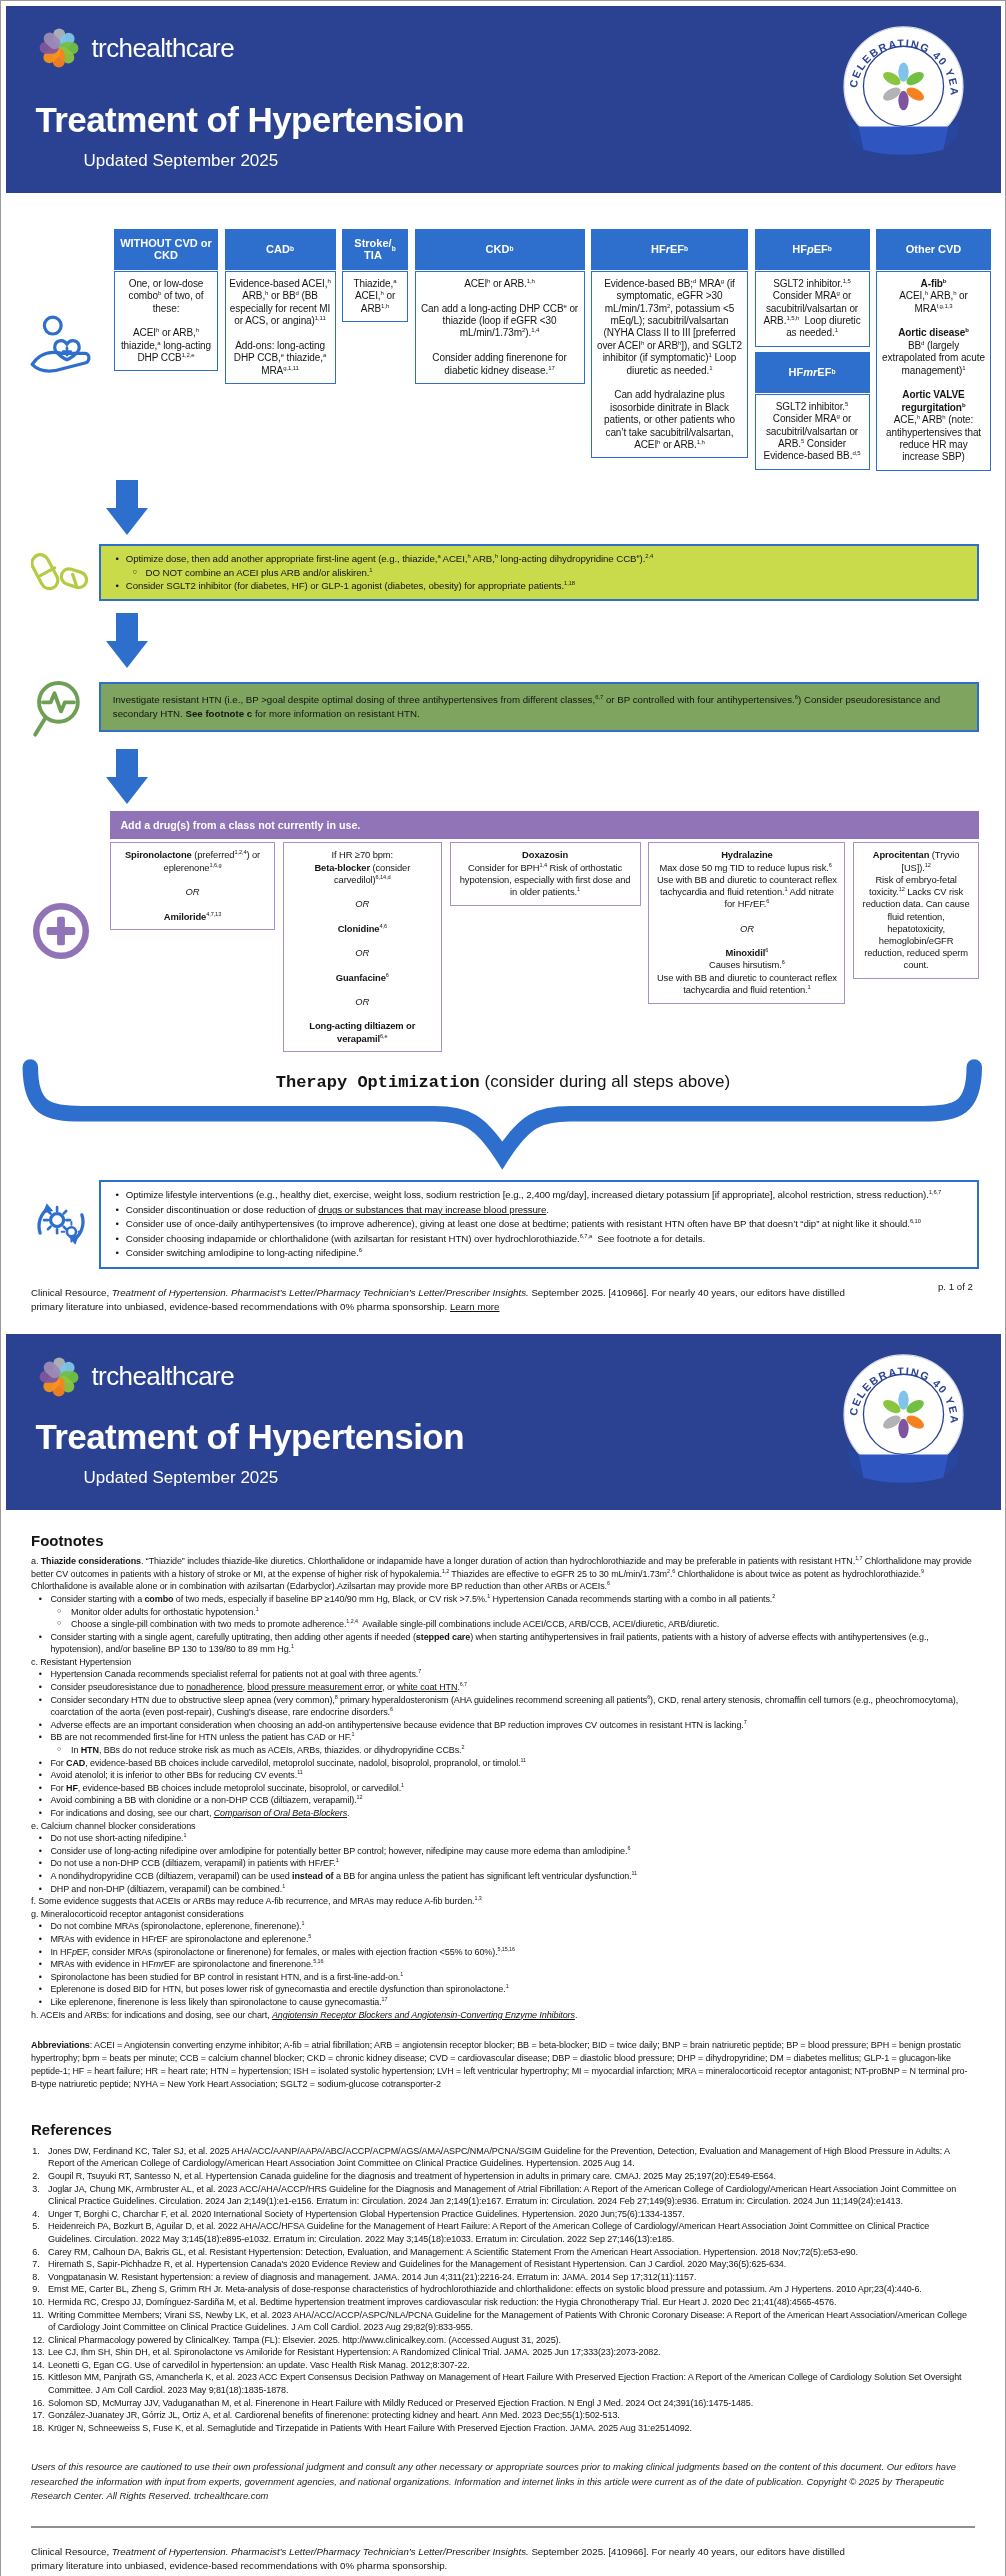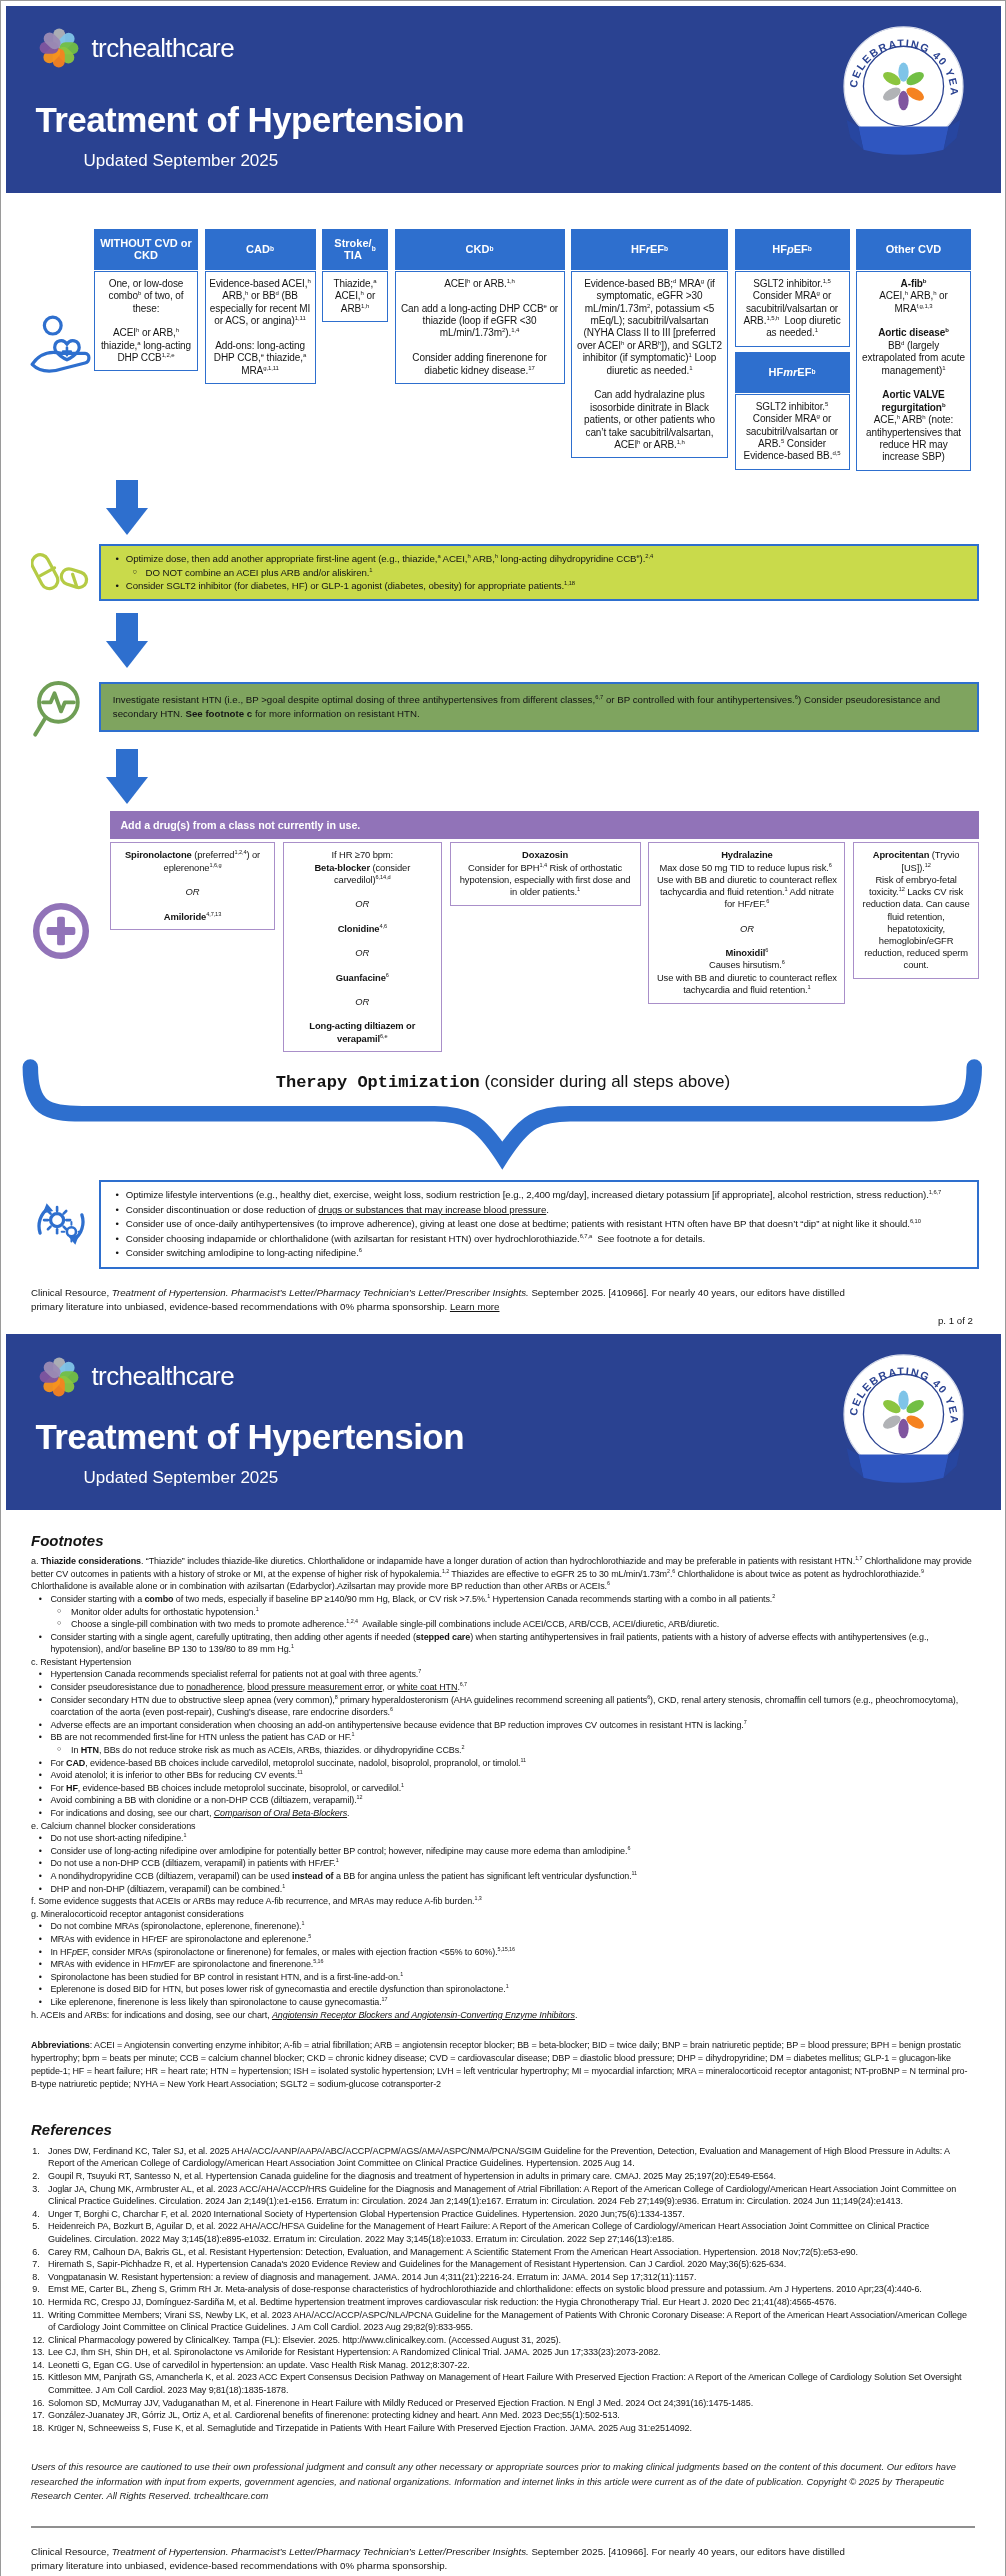--- a/index.html
+++ b/index.html
@@ -15,21 +15,21 @@
   .logo-text { font-size:26px; font-weight:400; letter-spacing:-0.6px; color:#fff; }
   .page-title { font-size:35px; font-weight:700; letter-spacing:-0.6px; margin-top:28.5px; }
   .banner.p2 .page-title { margin-top:17px; }
   .updated { font-size:17px; margin-top:10.4px; font-weight:300;margin-left:48px; }
   
   .flower { position:relative; width:47px; height:47px; }
   .flower span { position:absolute; left:50%; top:50%; width:11.6px; height:19.4px; border-radius:6.5px; transform-origin:50% 100%; opacity:.95; }
   .badge-wrap { position:absolute; right:34px; top:17px; }
 
   
-  .flow-band { display:flex; gap:0; padding:36px 24px 0 26px; }
+  .flow-band { display:flex; gap:20px; padding:36px 24px 0 26px; }
   .flow-gutter { width:67px; flex:0 0 67px; display:flex; align-items:center; justify-content:center; }
   .flow-cols { display:flex; gap:6.5px; align-items:flex-start; flex:1; }
   .fcol { display:flex; flex-direction:column; gap:5.2px; }
   .fcell { display:flex; flex-direction:column; }
   .fhead { background:#2e6fce; color:#fff; font-weight:700; font-size:11px; text-align:center; min-height:41px; display:flex; align-items:center; justify-content:center; padding:3.9px 2.6px; line-height:1.15; }
   .fbody { border:1.9px solid #2e6fce; background:#fff; margin-top:1.3px; padding:5.8px 3.2px; font-size:10px; text-align:center; line-height:1.24; letter-spacing:-0.1px; }
 
   
   .arrow-row { padding-left:104px; margin:9px 0 6.5px 0; }
   .down-arrow { width:43px; display:flex; flex-direction:column; align-items:center; }
@@ -60,26 +60,26 @@
   .brace-zone { position:relative; height:122px; margin:5.2px 19.4px 0 19.4px; }
   .brace-label { position:absolute; top:14.2px; left:0; right:0; text-align:center; font-size:17px; }
   .brace-label b { font-weight:700;font-family:Liberation Mono, monospace; }
   .brace-svg { position:absolute; inset:0; width:100%; height:100%; }
 
   .opt-band { align-items:stretch; }
   .opt-box { background:#fff; }
 
   
   .pfoot { position:relative; padding:17px 31px 19.4px 30px; font-size:9.7px; line-height:1.45; }
-  .pfoot .pagenum { position:absolute; right:32px; bottom:6px; font-size:9.7px; }
+  .pfoot .pagenum { position:absolute; right:32px; bottom:40px; font-size:9.7px; }
   .pfoot-inner { max-width:848px; }
 
   
   .p2main { padding:22px 30px 6.5px 30px; }
-  .h2title { font-size:15px; font-weight:700; margin-bottom:6.5px;font-style:italic; }
+  .h2title { font-size:15px; font-weight:700; margin-bottom:6.5px; }
   .fnotes { font-size:9px; line-height:1.4; letter-spacing:-0.1px; }
   .fnotes .p { margin:0; }
   .fnotes .li { position:relative; padding-left:19.4px; }
   .fnotes .li::before { content:"•"; position:absolute; left:7.8px; }
   .fnotes .li2 { position:relative; padding-left:40px; }
   .fnotes .li2::before { content:"○"; position:absolute; left:26px; font-size:7.1px; top:1.3px; }
   .abbr { font-size:9px; line-height:1.45; margin-top:18px; letter-spacing:-0.1px; }
   .refs-title { margin-top:30px; }
   .refs { font-size:9px; line-height:1.4; counter-reset:ref; letter-spacing:-0.1px; }
   .refs .ref { position:relative; padding-left:17px; counter-increment:ref; }

